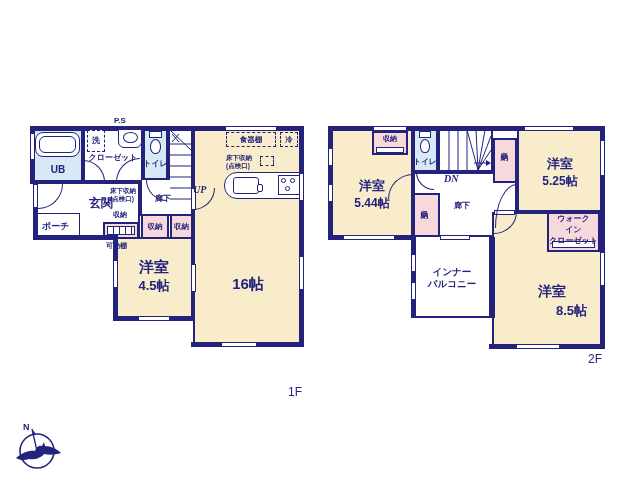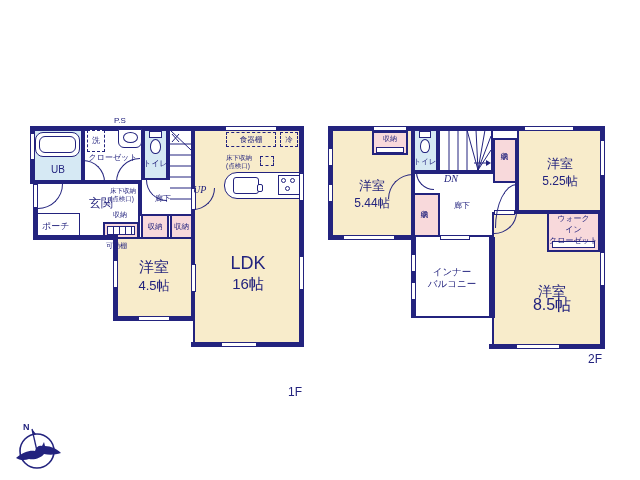--- a/index.html
+++ b/index.html
@@ -13,21 +13,21 @@
   body{width:640px;height:480px;background:#fff;position:relative;overflow:hidden;
        font-family:"Liberation Sans","DejaVu Sans",sans-serif;}
   .plan{position:absolute;}
   .room{position:absolute;border:2px solid var(--wall);box-sizing:border-box;}
   .cream{background:var(--cream);} .pink{background:var(--pink);}
   .blue{background:var(--blue);} .whitebg{background:#fff;}
   .wall{position:absolute;background:var(--wall);}
   .winh{position:absolute;height:5px;background:#fff;border:1px solid var(--wall);box-sizing:border-box;z-index:6;}
   .winv{position:absolute;width:5px;background:#fff;border:1px solid var(--wall);box-sizing:border-box;z-index:6;}
   .thinline{position:absolute;background:var(--wall);}
-  .lbl{position:absolute;color:var(--wall);font-weight:400;line-height:1.2;white-space:pre-line;z-index:8;}
+  .lbl{position:absolute;color:var(--wall);font-weight:700;line-height:1.2;white-space:pre-line;z-index:8;}
   .ctr{text-align:center;}
   .vert{writing-mode:vertical-rl;text-orientation:upright;letter-spacing:1px;}
   .ital{font-family:"Liberation Serif","DejaVu Serif",serif;font-style:italic;}
   .fix{position:absolute;background:#fff;border:1px solid var(--wall);box-sizing:border-box;z-index:5;}
   .dash{position:absolute;background:var(--cream);border:1px dashed var(--wall);box-sizing:border-box;z-index:5;}
   .arc{position:absolute;box-sizing:border-box;z-index:7;}
   .arc-br{border-right:1px solid var(--wall);border-bottom:1px solid var(--wall);border-bottom-right-radius:100%;}
   .arc-bl{border-left:1px solid var(--wall);border-bottom:1px solid var(--wall);border-bottom-left-radius:100%;}
   .arc-tr{border-right:1px solid var(--wall);border-top:1px solid var(--wall);border-top-right-radius:100%;}
   .arc-tl{border-left:1px solid var(--wall);border-top:1px solid var(--wall);border-top-left-radius:100%;}
@@ -126,21 +126,20 @@
   <div class="lbl" style="left:196px;top:28px;font-size:6.5px;">床下収納
 (点検口)</div>
   <div class="lbl" style="left:198px;top:9px;width:46px;font-size:7.5px;text-align:center;">食器棚</div>
   <div class="lbl" style="left:250px;top:9px;width:18px;font-size:7.5px;text-align:center;">冷</div>
   <div class="lbl" style="left:83px;top:85px;font-size:7px;">収納</div>
   <div class="lbl" style="left:76px;top:116px;font-size:7px;">可動棚</div>
   <div class="lbl ctr" style="left:111px;top:96px;width:28px;font-size:7.5px;">収納</div>
   <div class="lbl ctr" style="left:140px;top:96px;width:23px;font-size:7.5px;">収納</div>
   <div class="lbl ctr" style="left:94px;top:132px;width:60px;font-size:15px;">洋室</div>
   <div class="lbl ctr" style="left:94px;top:152px;width:60px;font-size:13px;">4.5帖</div>
-  <div class="lbl ctr" style="left:188px;top:127px;width:60px;font-size:18px;">LDK</div>
   <div class="lbl ctr" style="left:188px;top:149px;width:60px;font-size:15px;">16帖</div>
   <div class="lbl" style="left:258px;top:224px;font-size:12px;font-weight:400;margin-top:35px;">1F</div>
 </div>
 
 <div class="plan" id="f2" style="left:328px;top:126px;width:282px;height:244px;">
 
   <div class="room cream" style="left:2px;top:2px;width:83px;height:109px;"></div>
   <div class="room blue" style="left:85px;top:2px;width:25px;height:44px;"></div>
   <div class="room whitebg" style="left:110px;top:2px;width:55px;height:44px;"></div>
   <div class="room cream" style="left:189px;top:2px;width:86px;height:84px;"></div>
@@ -208,21 +207,21 @@
   <div class="lbl ctr" style="left:202px;top:30px;width:60px;font-size:13px;">洋室</div>
   <div class="lbl ctr" style="left:202px;top:48px;width:60px;font-size:12px;">5.25帖</div>
   <div class="lbl" style="left:126px;top:75px;font-size:8px;">廊下</div>
   <div class="lbl vert" style="left:92px;top:78px;font-size:7.5px;">収納</div>
   <div class="lbl ctr" style="left:94px;top:140px;width:60px;font-size:9.5px;line-height:1.3;">インナー
 バルコニー</div>
   <div class="lbl ctr" style="left:220px;top:88px;width:51px;font-size:8px;line-height:1.35;">ウォーク
 イン
 クローゼット</div>
   <div class="lbl ctr" style="left:189px;top:157px;width:70px;font-size:14px;">洋室</div>
-  <div class="lbl ctr" style="left:189px;top:169px;width:70px;font-size:16px;">8.5帖</div>
+  <div class="lbl ctr" style="left:189px;top:177px;width:70px;font-size:13px;text-align:right;">8.5帖</div>
   <div class="lbl" style="left:260px;top:226px;font-size:12px;font-weight:400;">2F</div>
 </div>
 
 <div style="position:absolute;left:12px;top:420px;width:190px;height:56px;">
   <svg width="52" height="54" viewBox="0 0 52 54" style="position:absolute;left:0;top:0;">
     <circle cx="25" cy="31" r="17" fill="none" stroke="#23237e" stroke-width="1.6"></circle>
     <line x1="25" y1="31" x2="20" y2="9" stroke="#23237e" stroke-width="1.3"></line>
     <path d="M20 9 L24 14 L21 15 Z" fill="#23237e"></path>
     <text x="11" y="10" font-size="9" font-weight="bold" fill="#23237e" font-family="Liberation Sans, sans-serif">N</text>
     <path d="M4 38 C11 32 18 30 23 31 C24 27 27 25 30 26 L32 22 L33 26 C39 26 45 29 49 33 C43 35 37 35 32 34 C29 38 23 40 17 39 C12 41 7 40 4 38 Z" fill="#23237e"></path>

